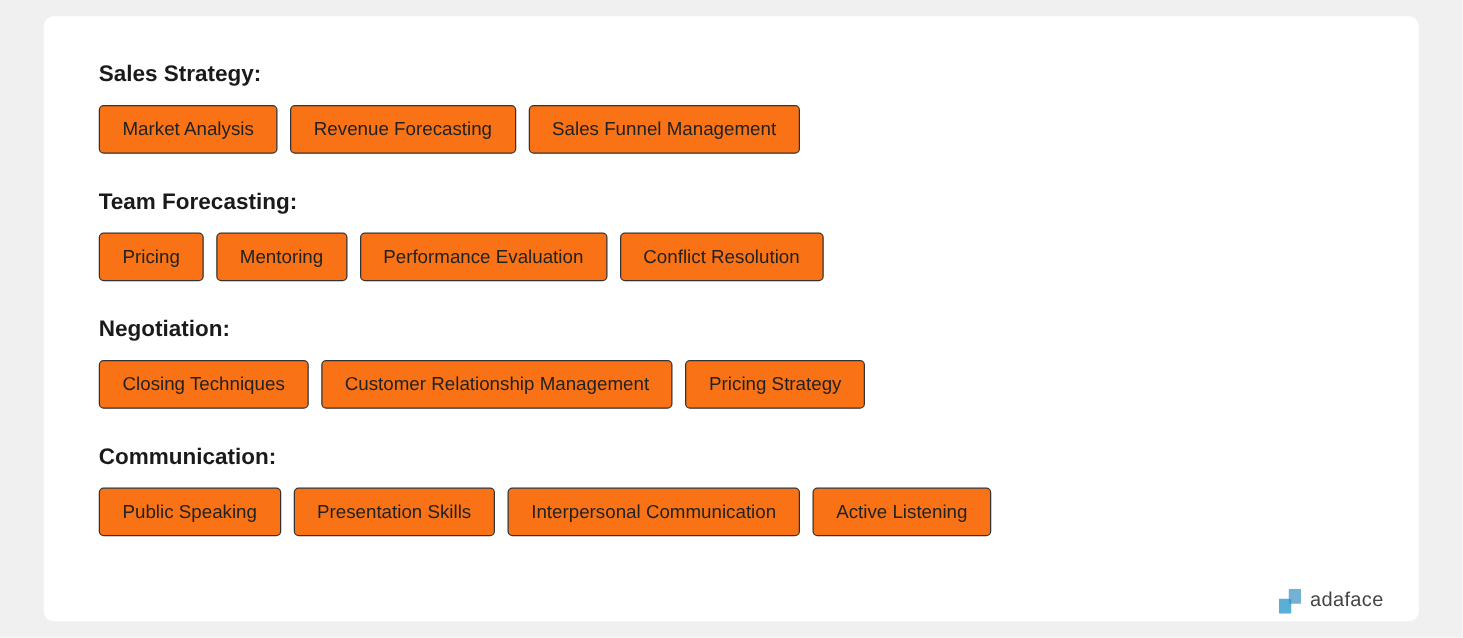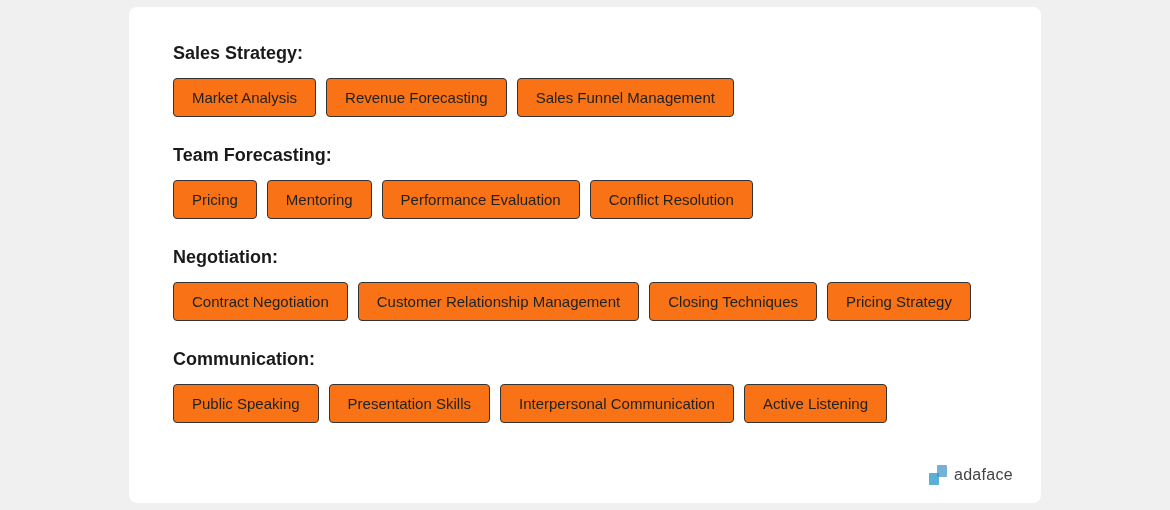--- a/index.html
+++ b/index.html
@@ -13,24 +13,24 @@
       height: 510px;
       background-color: #f0f0f0;
       font-family: -apple-system, BlinkMacSystemFont, 'Segoe UI', Arial, sans-serif;
       display: flex;
       align-items: center;
       justify-content: center;
     }
 
     .container {
       background: #ffffff;
-      width: 912px;
+      width: 1100px;
       min-height: 460px;
       border-radius: 8px;
-      padding: 36px 44px 52px 44px;
+      padding: 36px 44px 40px 44px;
       position: relative;
     }
 
     .section {
       margin-bottom: 28px;
     }
 
     .section-title {
       font-size: 18px;
       font-weight: 700;
@@ -49,21 +49,21 @@
       border-radius: 4px;
       padding: 10px 18px;
       font-size: 15px;
       color: #222;
       background: #f97316;
       white-space: nowrap;
     }
 
     .branding {
       position: absolute;
-      bottom: 18px;
+      bottom: 6px;
       right: 28px;
       display: flex;
       align-items: center;
       gap: 7px;
     }
 
     .brand-icon {
       width: 18px;
       height: 20px;
     }
@@ -93,23 +93,22 @@
       <div class="tags">
         <span class="tag">Pricing</span>
         <span class="tag">Mentoring</span>
         <span class="tag">Performance Evaluation</span>
         <span class="tag">Conflict Resolution</span>
       </div>
     </div>
     <div class="section">
       <div class="section-title">Negotiation:</div>
       <div class="tags">
-        <span class="tag">Contract Negotiation</span>
+        <span class="tag">Closing Techniques</span>
         <span class="tag">Customer Relationship Management</span>
-        <span class="tag">Closing Techniques</span>
         <span class="tag">Pricing Strategy</span>
       </div>
     </div>
     <div class="section">
       <div class="section-title">Communication:</div>
       <div class="tags">
         <span class="tag">Public Speaking</span>
         <span class="tag">Presentation Skills</span>
         <span class="tag">Interpersonal Communication</span>
         <span class="tag">Active Listening</span>

